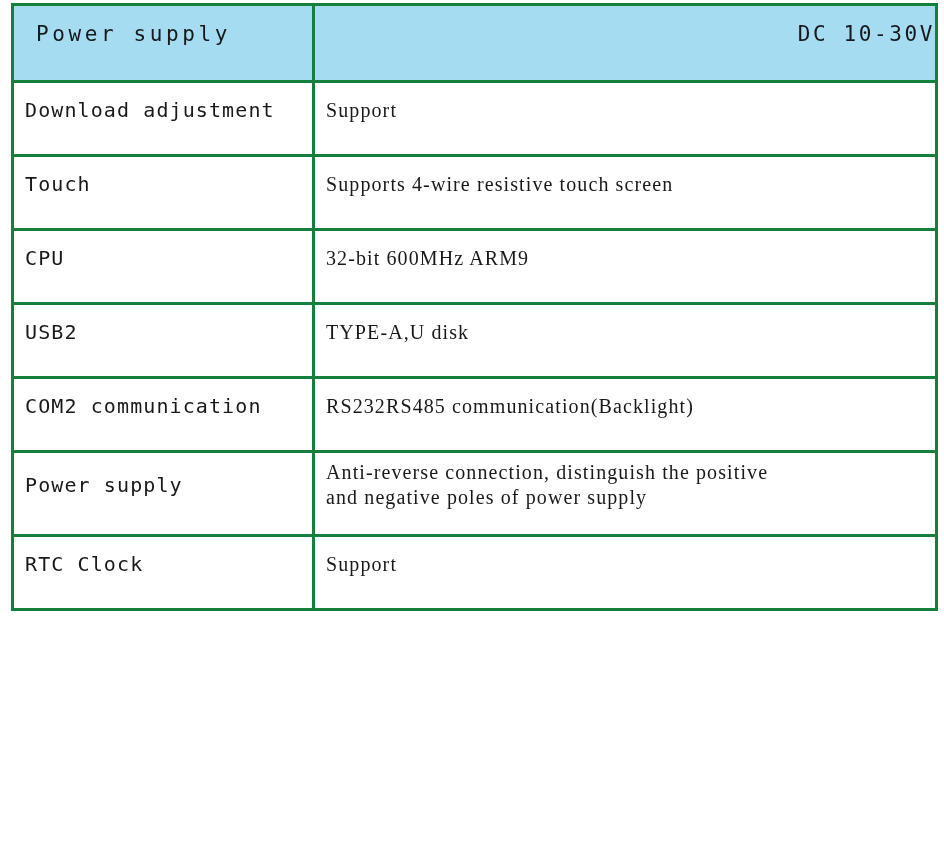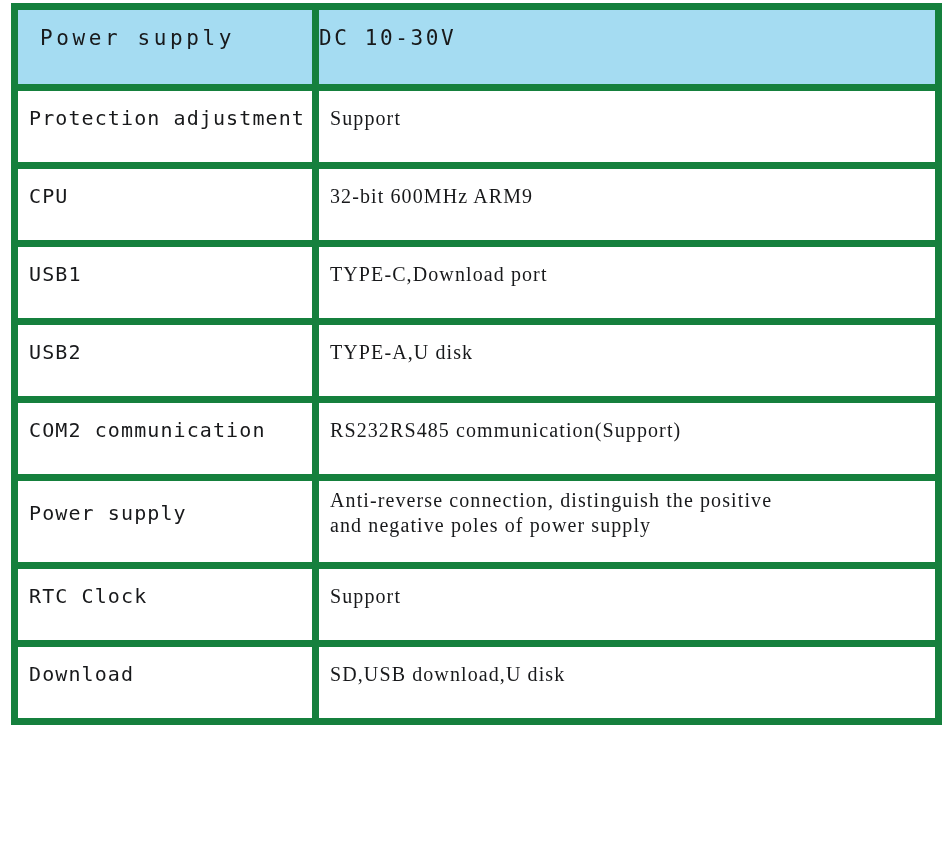--- a/index.html
+++ b/index.html
@@ -21,21 +21,21 @@
     top: 3px;
     width: 924px;
     border-collapse: collapse;
     table-layout: fixed;
   }
 
   #spec-table col.col-param { width: 301px; }
   #spec-table col.col-value { width: 623px; }
 
   #spec-table td {
-    border: 7px solid #15803d;
+    border: 3px solid #15803d;
     padding: 0 0 17px 11px;
     vertical-align: middle;
     color: #18191b;
     font-size: 20px;
     letter-spacing: 1.1px;
     line-height: 1.25;
     white-space: pre;
     overflow: hidden;
   }
 
@@ -43,21 +43,21 @@
   #spec-table tr.header-row td {
     background: #a5dcf2;
     height: 57px;
     font-size: 21px;
     letter-spacing: 3.6px;
   }
   #spec-table tr.header-row td.header-param {
     padding-left: 22px;
   }
   #spec-table tr.header-row td.header-value {
-    text-align: left;
+    text-align: right;
     padding-left: 0;
     letter-spacing: 2.6px;
   }
 
   
   #spec-table tr.spec-row td {
     height: 54px;
   }
 
   
@@ -108,59 +108,55 @@
     <col class="col-param">
     <col class="col-value">
   </colgroup>
   <tbody>
     <tr class="header-row">
       <td class="header-param">Power supply</td>
       <td class="header-value">DC 10-30V</td>
     </tr>
 
     <tr class="spec-row">
-      <td class="param-cell tight">Protection adjustment</td>
+      <td class="param-cell tight">Download adjustment</td>
       <td class="value-cell">Support</td>
     </tr>
 
+    <tr class="spec-row">
+      <td class="param-cell">Touch</td>
+      <td class="value-cell tight">Supports 4-wire resistive touch screen</td>
+    </tr>
 
 
     <tr class="spec-row">
       <td class="param-cell">CPU</td>
       <td class="value-cell">32-bit 600MHz ARM9</td>
     </tr>
 
-    <tr class="spec-row">
-      <td class="param-cell">USB1</td>
-      <td class="value-cell">TYPE-C,Download port</td>
-    </tr>
 
     <tr class="spec-row">
       <td class="param-cell">USB2</td>
       <td class="value-cell">TYPE-A,U disk</td>
     </tr>
 
 
 
     <tr class="spec-row">
       <td class="param-cell tight">COM2 communication</td>
-      <td class="value-cell tight">RS232RS485 communication(Support)</td>
+      <td class="value-cell tight">RS232RS485 communication(Backlight)</td>
     </tr>
 
 
     <tr class="tall-row">
       <td class="param-cell">Power supply</td>
       <td class="value-cell multiline">Anti-reverse connection, distinguish the positive
 and negative poles of power supply</td>
     </tr>
 
     <tr class="spec-row">
       <td class="param-cell">RTC Clock</td>
       <td class="value-cell inset">Support</td>
     </tr>
 
 
-    <tr class="spec-row">
-      <td class="param-cell">Download</td>
-      <td class="value-cell">SD,USB download,U disk</td>
-    </tr>
   </tbody>
 </table>
 
 </body></html>

